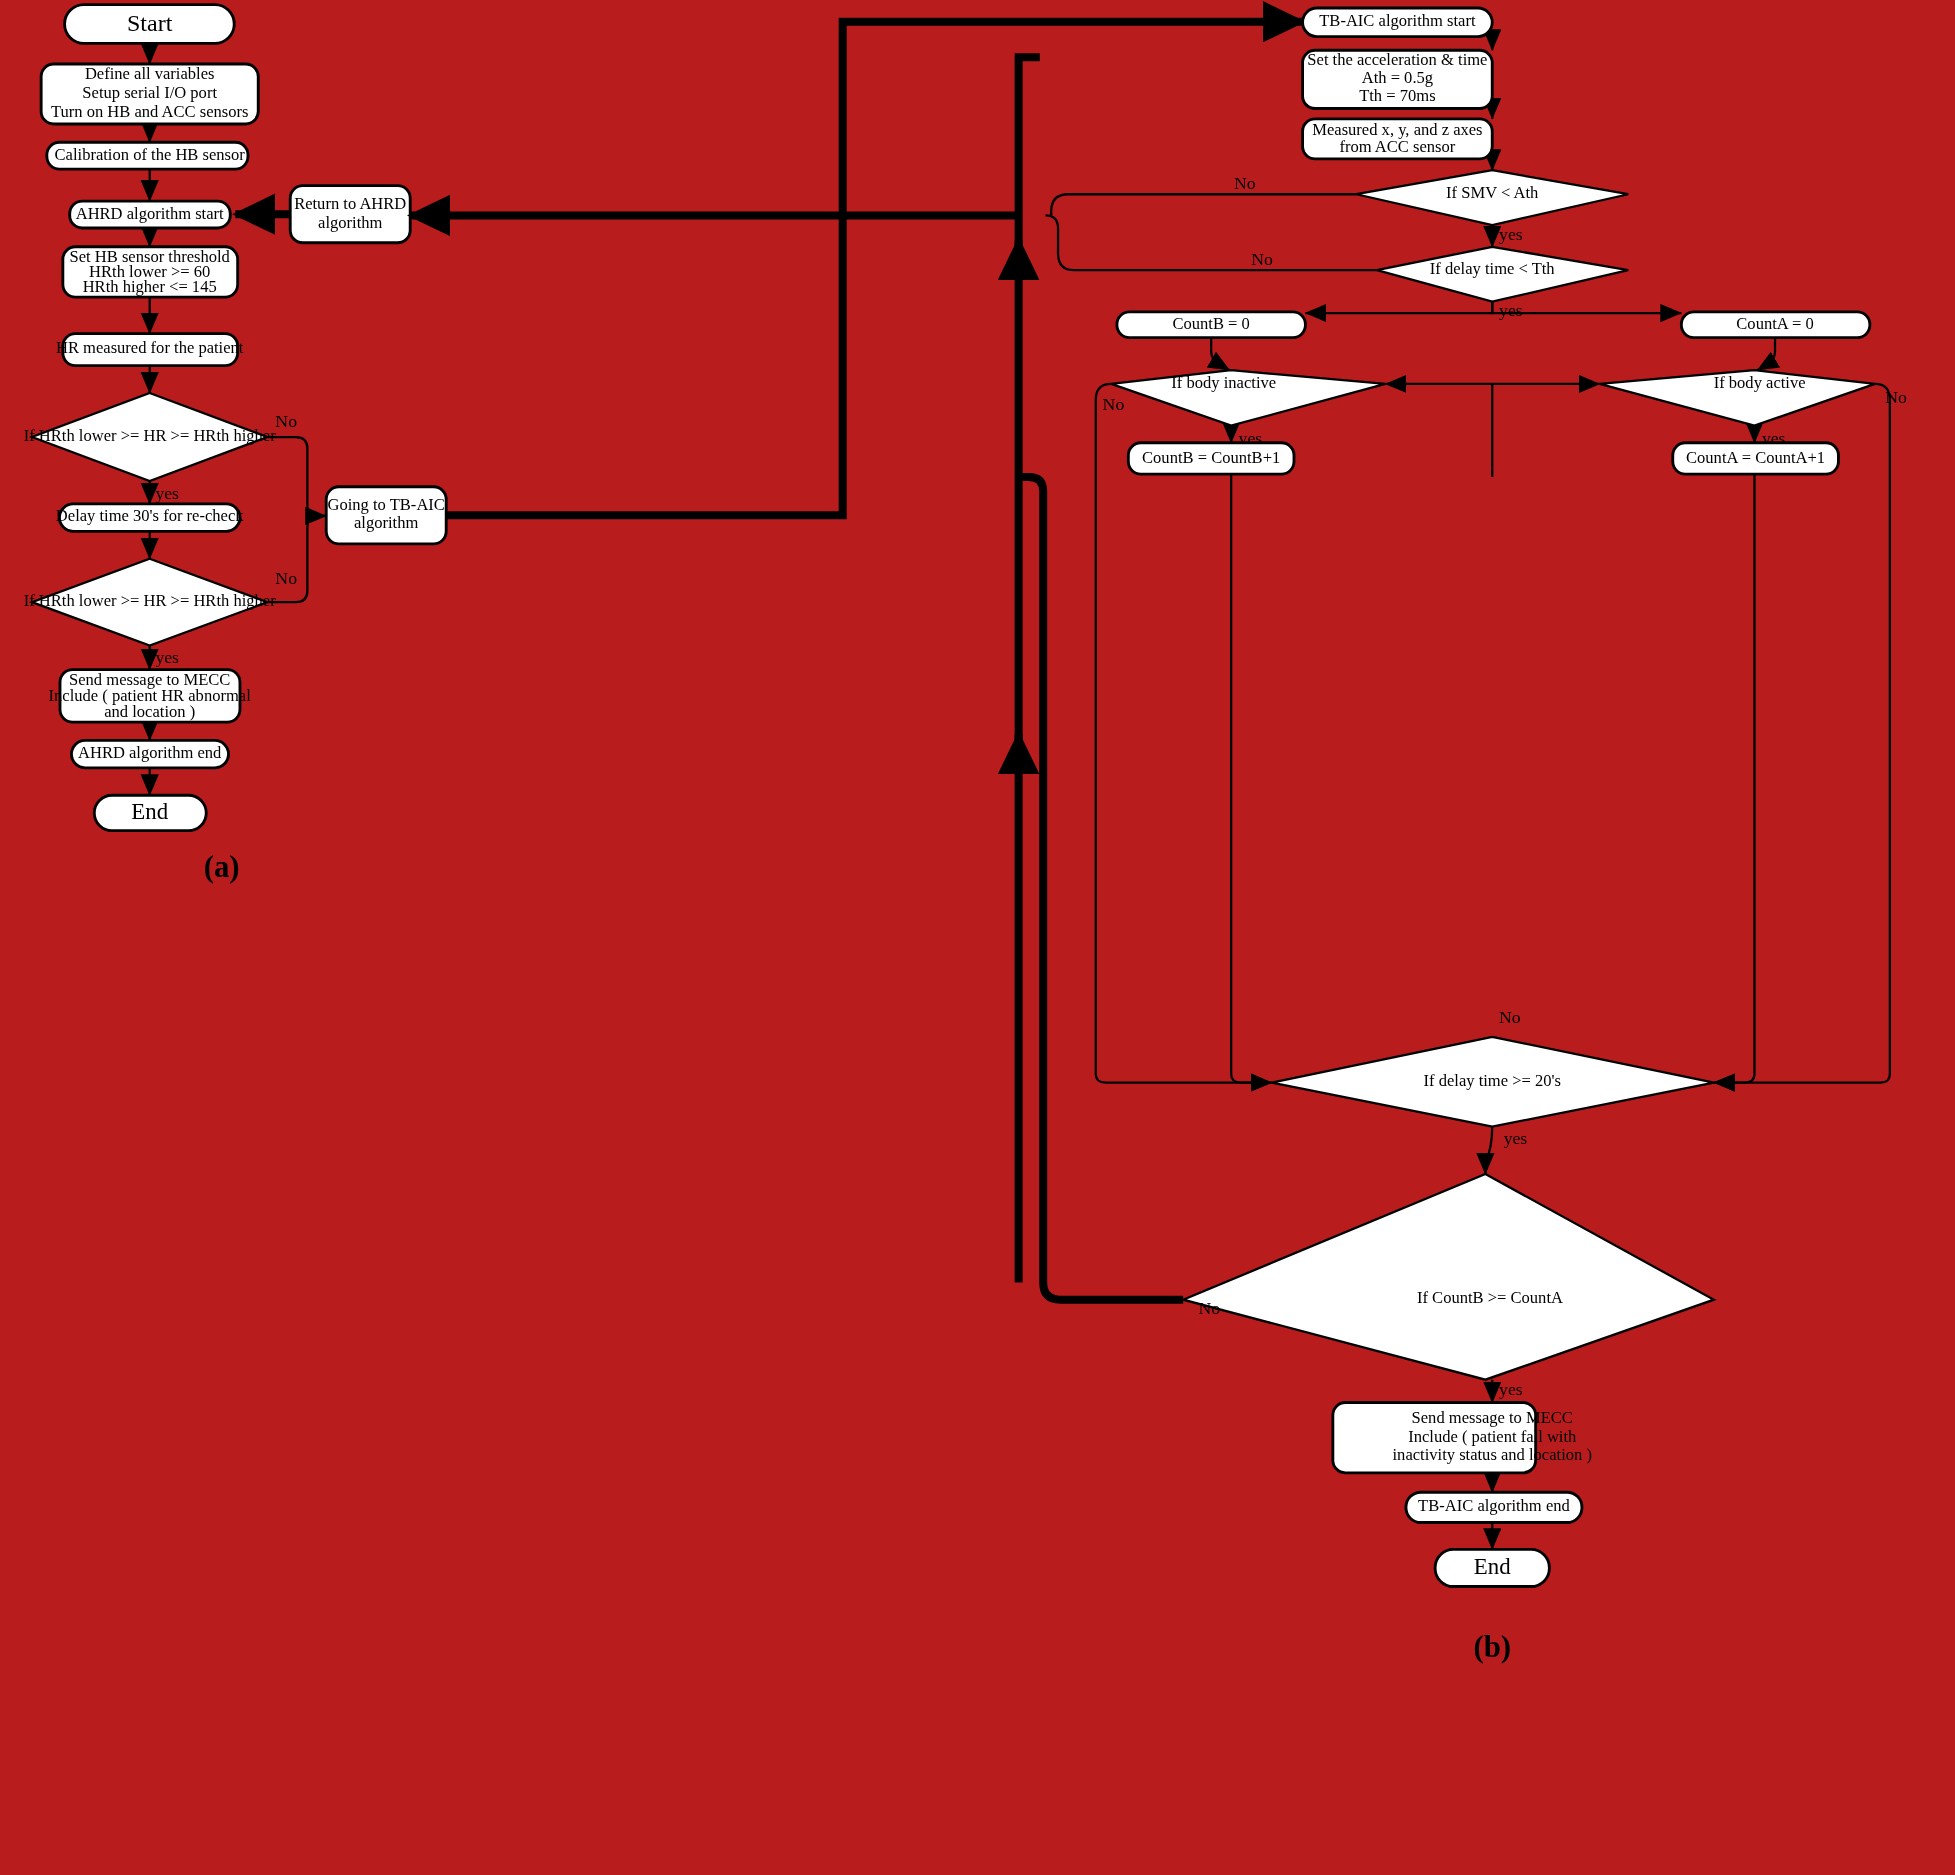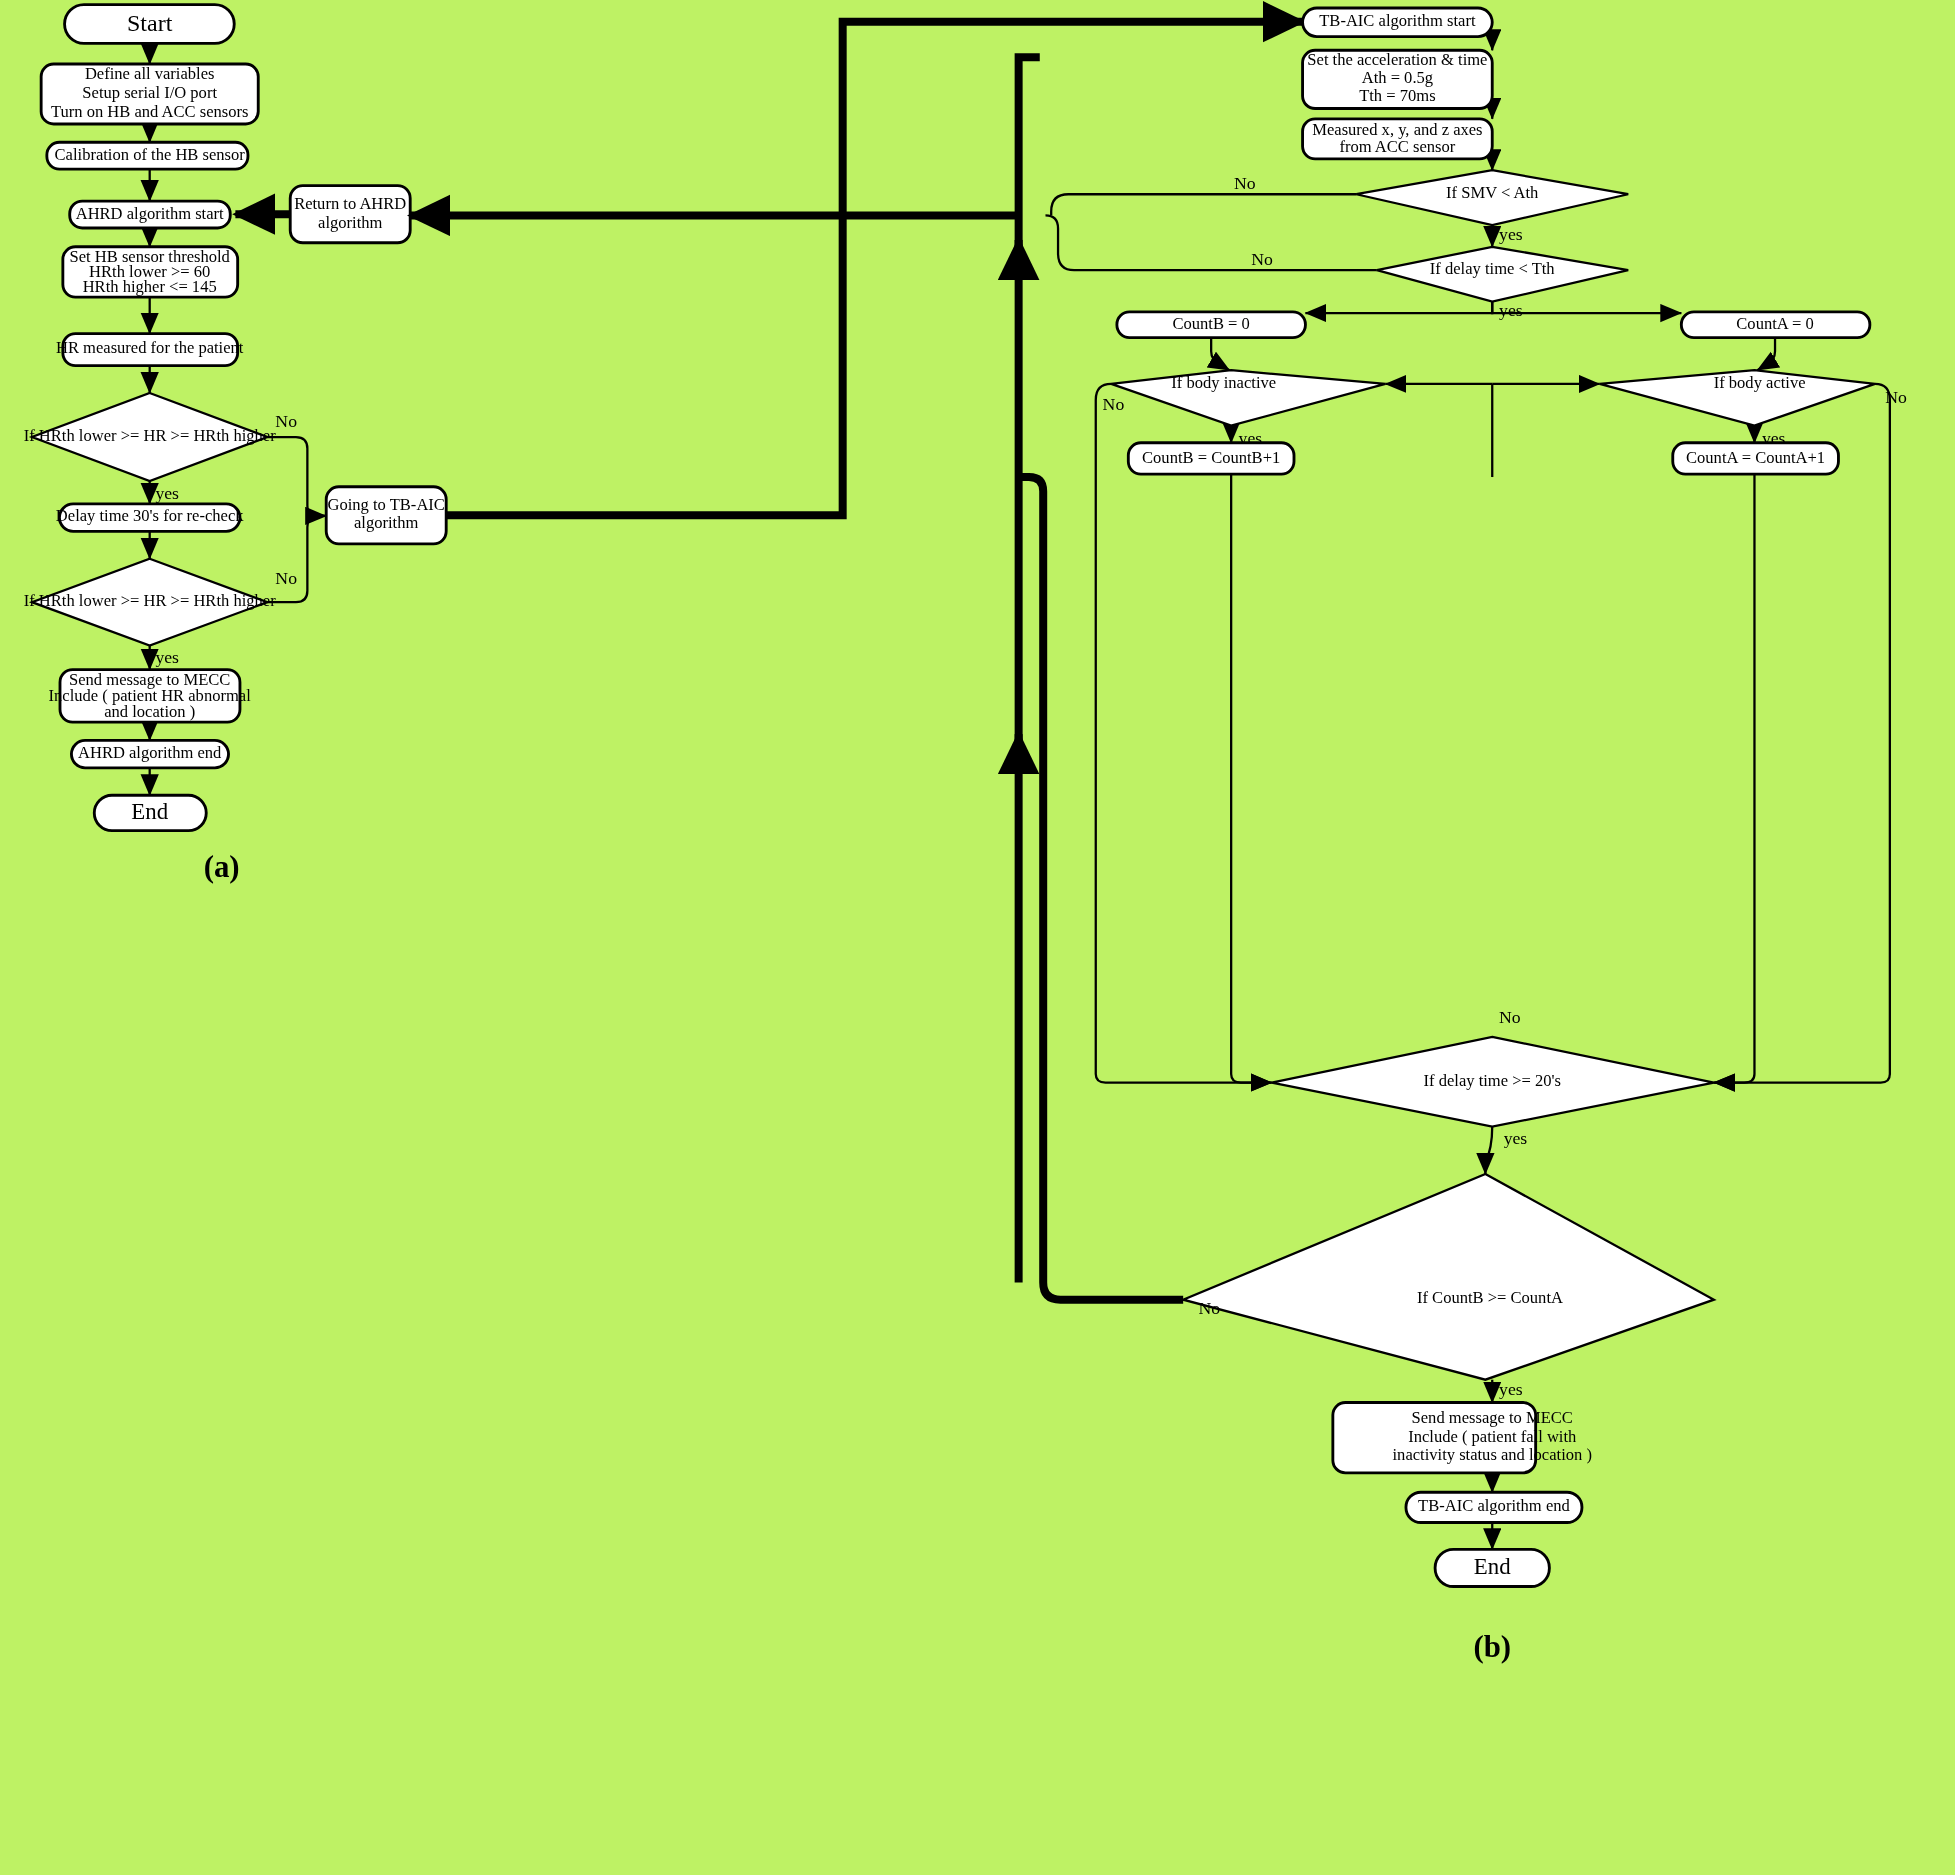--- a/index.html
+++ b/index.html
@@ -1,16 +1,16 @@
 <!DOCTYPE html>
 <html style="font-size:9.1px"><head>
 <meta charset="utf-8">
 <style>
   html,body{margin:0;padding:0;background:#ffffff;}
-  #root{position:relative;width:1955px;height:1875px;background:#bef264;
+  #root{position:relative;width:1955px;height:1875px;background:#b91c1c;
         font-family:"Liberation Serif","DejaVu Serif",serif;}
   svg{position:absolute;left:0;top:0;width:1955px;height:1875px;}
   .nodetext{font-family:"Liberation Serif","DejaVu Serif",serif;fill:#000;
             text-anchor:middle;dominant-baseline:middle;}
   .lbl{font-family:"Liberation Serif","DejaVu Serif",serif;fill:#000;}
   .panel-lbl{font-family:"Liberation Serif","DejaVu Serif",serif;fill:#000;
              font-weight:bold;text-anchor:middle;}
   .shape{fill:#ffffff;stroke:#000000;}
   .thin{stroke-width:4;}
   .med{stroke-width:5;}

